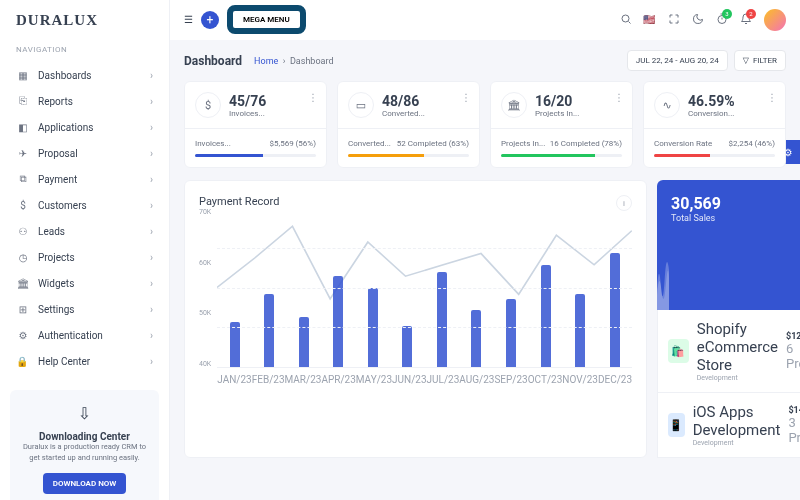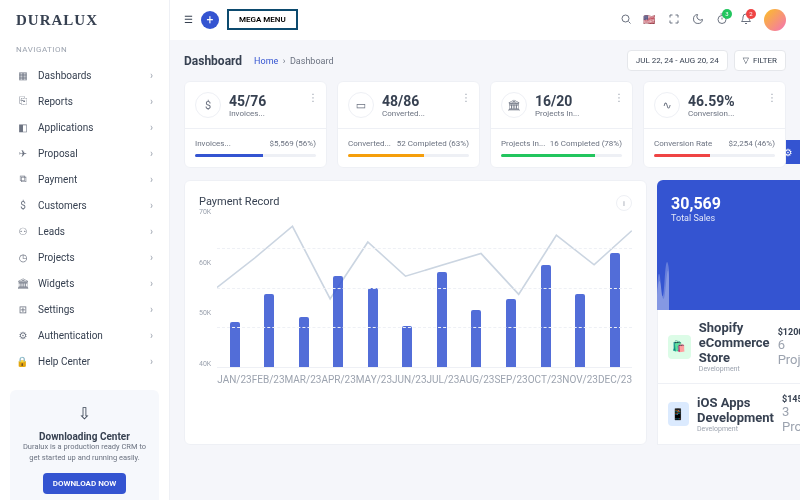--- a/index.html
+++ b/index.html
@@ -11,21 +11,21 @@
 .nav-item .ico{width:14px;height:14px;margin-right:8px;display:flex;align-items:center;justify-content:center;color:#6b7280}
 .nav-item .chev{margin-left:auto;color:#9ca3af}
 .dl-box{margin:16px 10px;background:#f6f8fc;border-radius:6px;padding:14px 10px;text-align:center}
 .dl-box .dl-ico{font-size:16px;margin-bottom:8px}
 .dl-box h4{font-size:10px;font-weight:700;}
 .dl-box p{font-size:7.5px;color:#6b7280;line-height:1.4;margin-bottom:10px}
 .dl-btn{background:#3454d1;color:#fff;border:none;padding:6px 10px;font-size:8px;font-weight:600;border-radius:4px;cursor:pointer}
 .topbar{position:fixed;left:170px;right:0;top:0;height:40px;background:#fff;display:flex;align-items:center;padding:0 14px;border-bottom:1px solid #fff}
 .menu-toggle{margin-right:8px;cursor:pointer}
 .add-btn{width:18px;height:18px;background:#3454d1;color:#fff;border-radius:50%;display:flex;align-items:center;justify-content:center;font-size:12px;margin-right:8px;cursor:pointer}
-.mega-btn{border:2px solid #0c4a6e;background:#fff;padding:4px 10px;font-size:8px;font-weight:600;border-radius:0;cursor:pointer}
+.mega-btn{border:6px solid #0c4a6e;background:#fff;padding:4px 10px;font-size:8px;font-weight:600;border-radius:8px;cursor:pointer}
 .top-right{margin-left:auto;display:flex;align-items:center;gap:12px}
 .top-right .tico{color:#6b7280;cursor:pointer;position:relative}
 .badge{position:absolute;top:-4px;right:-4px;background:#ef4444;color:#fff;border-radius:50%;width:10px;height:10px;font-size:6px;display:flex;align-items:center;justify-content:center}
 .badge.g{background:#22c55e}
 .avatar{width:22px;height:22px;border-radius:50%;background:linear-gradient(135deg,#fbbf24,#f472b6)}
 .main{position:fixed;left:170px;top:40px;right:0;bottom:0;overflow:hidden;padding:0 14px}
 .crumb{display:flex;align-items:center;justify-content:space-between;padding:10px 0}
 .crumb h2{font-size:12px;font-weight:700;margin-right:12px}
 .crumb .trail{font-size:9px;color:#6b7280}
 .crumb .trail span:first-child{color:#3454d1}
@@ -56,21 +56,21 @@
 .xlabels{display:flex;justify-content:space-around;font-size:10px;color:#9ca3af;margin-top:6px}
 .sales{width:190px;display:flex;flex-direction:column;gap:0}
 .sales-top{background:#3454d1;color:#fff;border-radius:6px 6px 0 0;padding:14px;position:relative;height:130px;overflow:hidden}
 .sales-top .amt{font-size:16px;font-weight:700}
 .sales-top .sub{font-size:9px;opacity:0.85}
 .sales-top .pct{position:absolute;top:14px;right:14px;background:#fff;color:#374151;font-size:7px;padding:2px 5px;border-radius:3px;font-weight:600}
 .wave{position:absolute;bottom:0;left:0;right:0;height:60px}
 .proj{background:#fff;border:1px solid #eef0f5;border-top:none;padding:10px;display:flex;align-items:center;gap:8px}
 .proj .pico{width:24px;height:24px;border-radius:4px;display:flex;align-items:center;justify-content:center;font-size:11px}
 .proj .pinfo{flex:1}
-.proj .pname{font-size:13px;font-weight:700}
+.proj .pname{font-size:15px;font-weight:400}
 .proj .pcat{font-size:7px;color:#9ca3af}
 .proj .pright{text-align:left}
 .proj .pamt{font-size:9px;font-weight:700}
 .proj .pcnt{font-size:13px;color:#9ca3af}
 .gear-fab{position:fixed;right:0;top:140px;background:#3454d1;color:#fff;width:24px;height:24px;border-radius:4px 0 0 4px;display:flex;align-items:center;justify-content:center;cursor:pointer}
 svg{width:12px;height:12px;stroke:currentColor;fill:none;stroke-width:2}
 </style>
 </head>
 <body>
 

